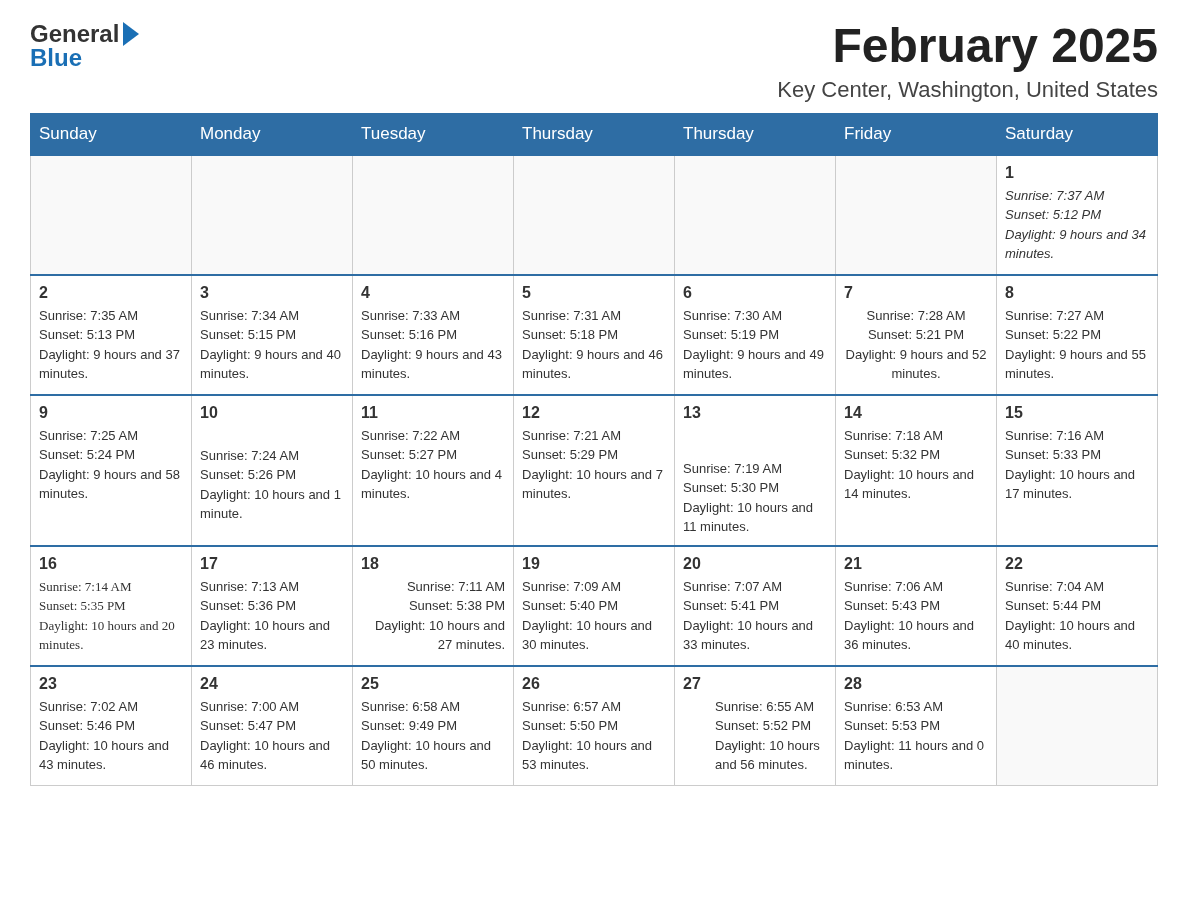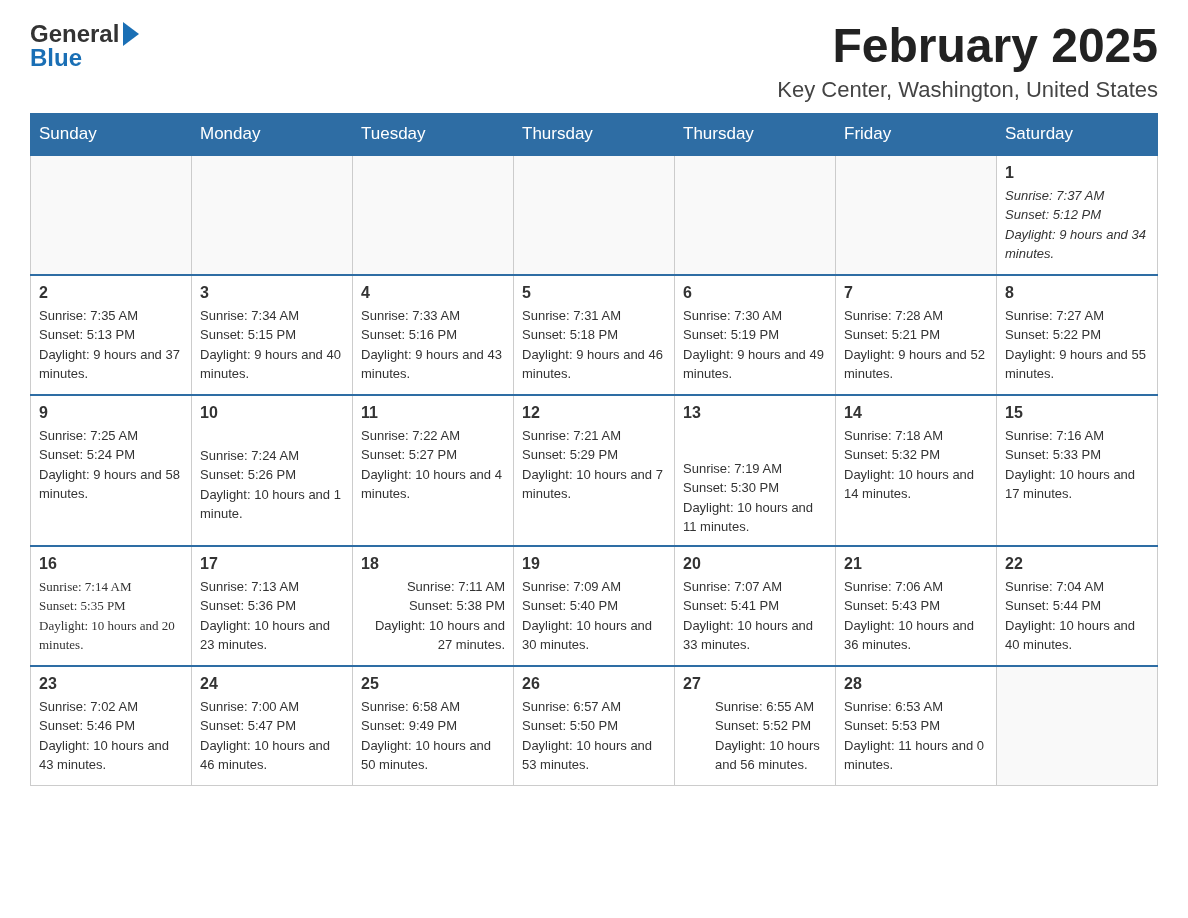--- a/index.html
+++ b/index.html
@@ -172,21 +172,21 @@
 Daylight: 9 hours and 46 minutes.</div>
         </td>
         <td>
           <span class="day-number">6</span>
           <div class="day-info" style="white-space: pre-line;">Sunrise: 7:30 AM
 Sunset: 5:19 PM
 Daylight: 9 hours and 49 minutes.</div>
         </td>
         <td>
           <span class="day-number">7</span>
-          <div class="day-info" style="white-space: pre-line;">Sunrise: 7:28 AM
+          <div class="day-info" style="white-space: pre-line; text-align: center;">Sunrise: 7:28 AM
 Sunset: 5:21 PM
 Daylight: 9 hours and 52 minutes.</div>
         </td>
         <td>
           <span class="day-number">8</span>
           <div class="day-info" style="white-space: pre-line;">Sunrise: 7:27 AM
 Sunset: 5:22 PM
 Daylight: 9 hours and 55 minutes.</div>
         </td>
       </tr>

